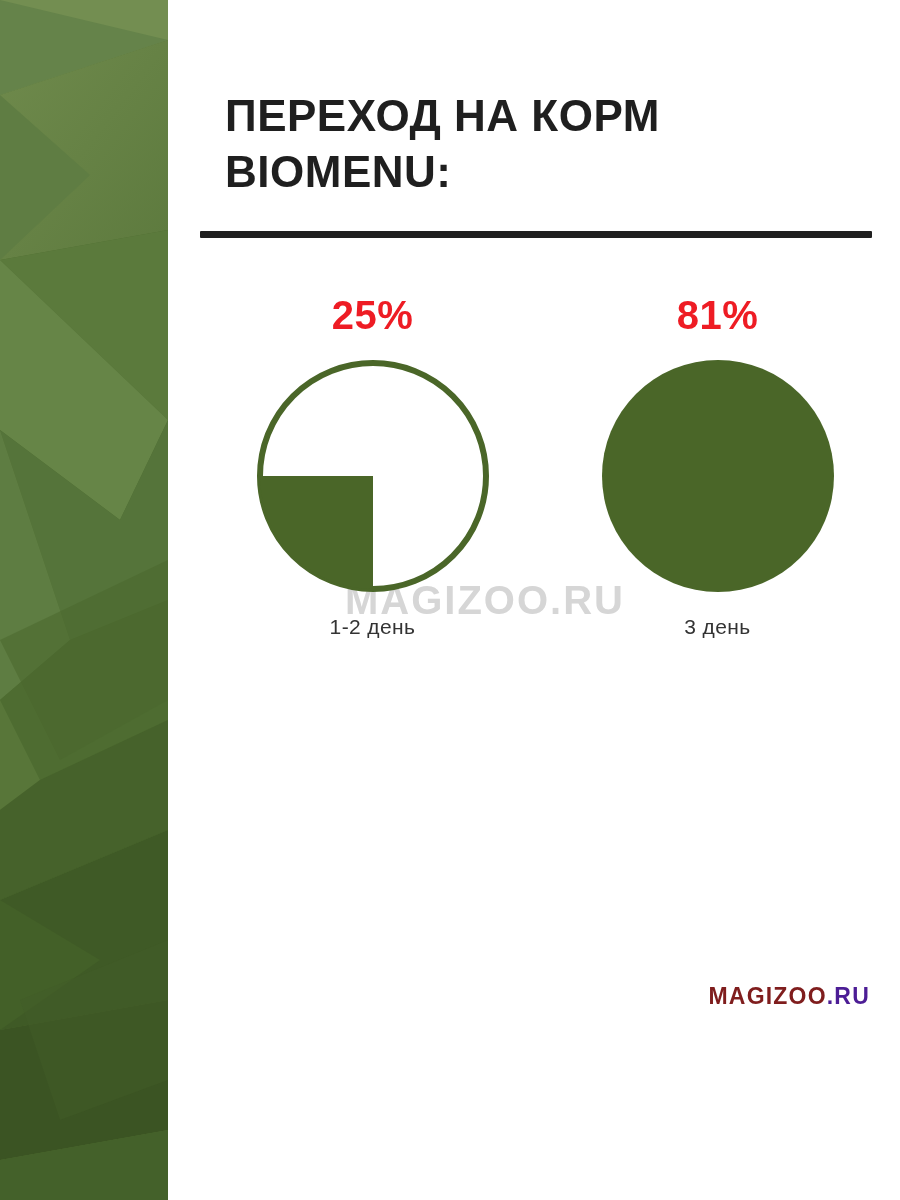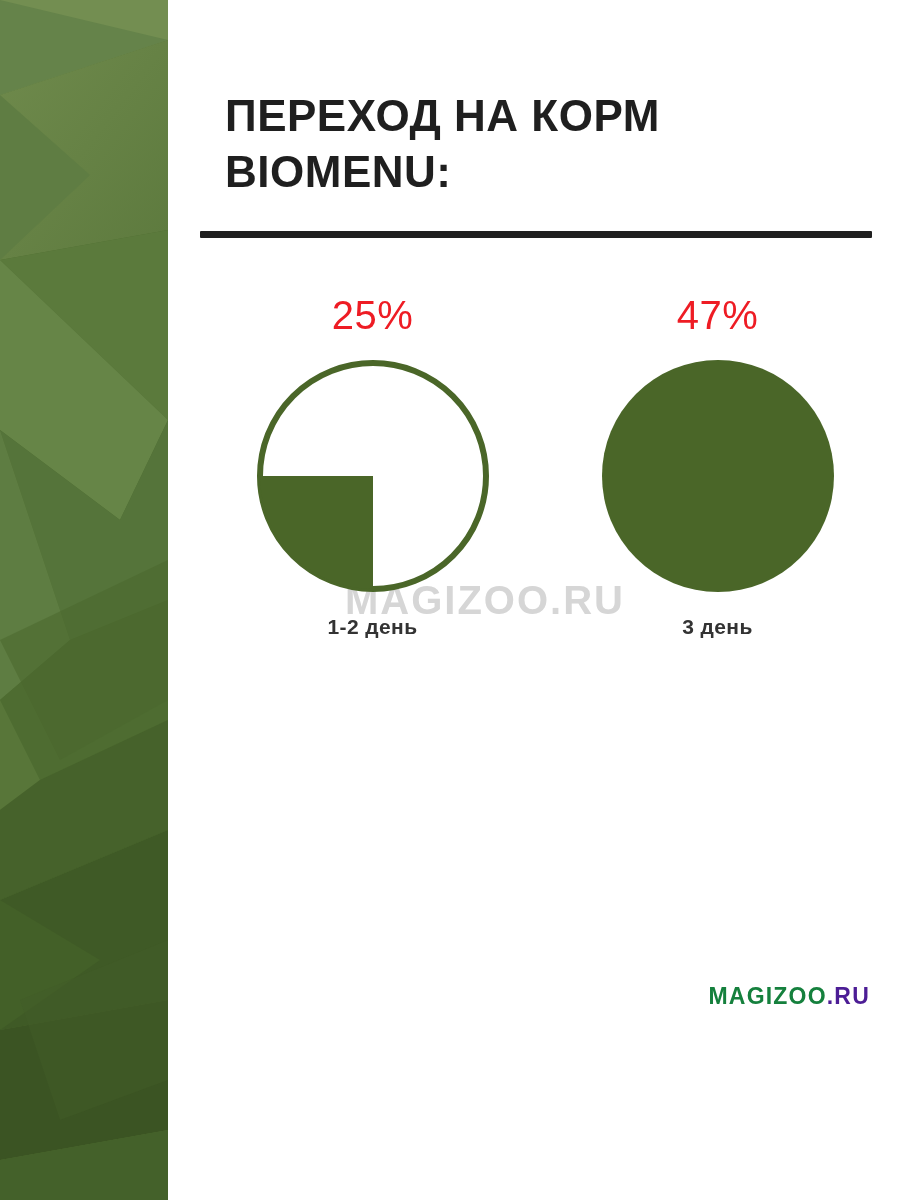--- a/index.html
+++ b/index.html
@@ -76,51 +76,51 @@
   }
 
   .chart-cell {
     display:flex;
     flex-direction:column;
     align-items:center;
   }
 
   .chart-percent {
     font-size:40px;
-    font-weight:normal;
+    font-weight:bold;
     color:#ee1c24;
     letter-spacing:0.5px;
     line-height:1;
     margin-bottom:22px;
   }
 
   .pie-wrap {
     width:238px; height:238px;
     position:relative;
   }
   .pie-wrap svg { display:block; width:238px; height:238px; }
 
   .chart-label {
     margin-top:20px;
     font-size:21px;
-    font-weight:bold;
+    font-weight:normal;
     color:#333333;
     letter-spacing:0.4px;
   }
 
   
   #brand {
     position:absolute;
     right:30px; bottom:22px;
     font-size:23px;
     font-weight:bold;
     letter-spacing:1.2px;
     white-space:nowrap;
   }
-  #brand-name { color:#15803d; }
+  #brand-name { color:#7f1d1d; }
   #brand-tld  { color:#4c1d95; }
 </style>
 </head>
 <body>
 
 <div id="page">
 
   <div id="side-panel">
     <svg viewBox="0 0 168 1200" preserveAspectRatio="none">
       <defs>
@@ -171,21 +171,21 @@
           <circle cx="119" cy="119" r="113" fill="#ffffff" stroke="#4a6628" stroke-width="6"></circle>
           <path d="M119,119 L6,119 A113,113 0 0,0 119,232 Z" fill="#4a6628"></path>
         </svg>
       </div>
       <div class="chart-label">1-2 день</div>
     </div>
 
 
 
     <div class="chart-cell">
-      <div class="chart-percent">47%</div>
+      <div class="chart-percent">81%</div>
       <div class="pie-wrap">
         <svg viewBox="0 0 238 238">
           <circle cx="119" cy="119" r="116" fill="#4a6628"></circle>
         </svg>
       </div>
       <div class="chart-label">3 день</div>
     </div>
 
   </div>
 

